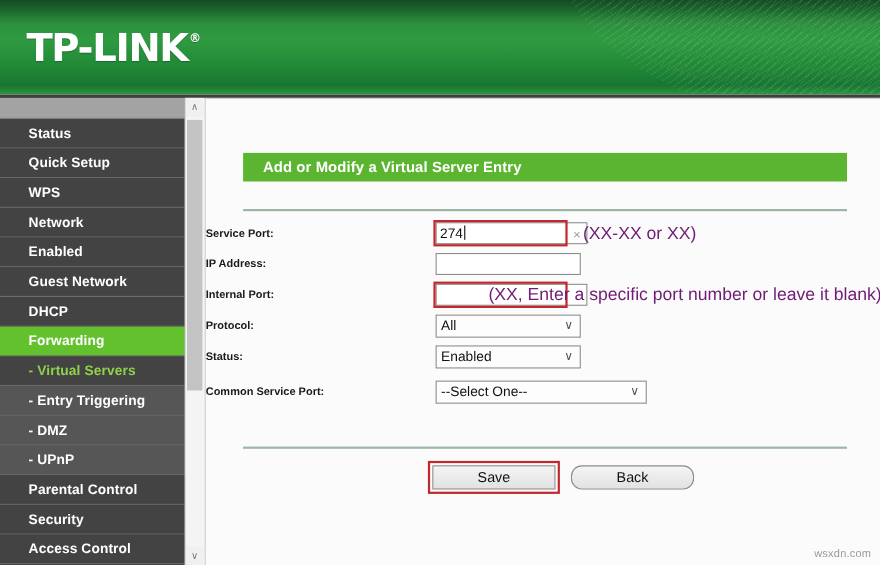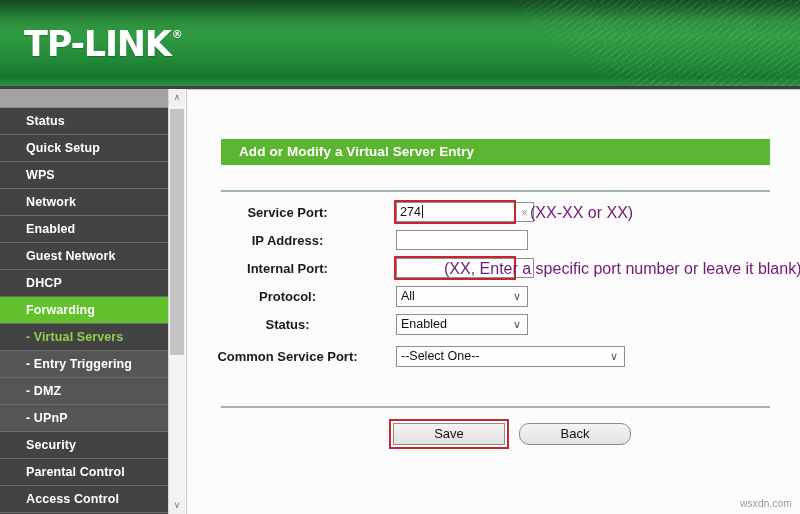--- a/index.html
+++ b/index.html
@@ -200,22 +200,22 @@
     width: 614px;
   }
   .frow {
     position: relative;
     height: 28px;
   }
   .flabel {
     position: absolute;
     left: 0;
     width: 201px;
-    text-align: center;
-    font-size: 13px;
+    text-align: left;
+    font-size: 10px;
     font-weight: bold;
     color: #1a1a1a;
     line-height: 22px;
     white-space: nowrap;
   }
   .fctrl {
     position: absolute;
     left: 209px;
     top: 0;
   }
@@ -271,21 +271,21 @@
     height: 21px;
     border: 1px solid #8e8e8e;
     background: #fdfdfd;
     box-sizing: border-box;
     font-size: 12.5px;
     color: #111;
     line-height: 19px;
     padding-left: 4px;
     position: relative;
   }
-  .selbox.big { width: 229px; }
+  .selbox.big { width: 192px; }
   .selbox .chev {
     position: absolute;
     right: 6px;
     top: 0;
     font-size: 11px;
     color: #555;
     line-height: 19px;
   }
 
   .common-row {
@@ -353,22 +353,22 @@
       <div class="nav-item">WPS</div>
       <div class="nav-item">Network</div>
       <div class="nav-item">Enabled</div>
       <div class="nav-item">Guest Network</div>
       <div class="nav-item">DHCP</div>
       <div class="nav-item active">Forwarding</div>
       <div class="nav-item subactive sub">- Virtual Servers</div>
       <div class="nav-item sub alt">- Entry Triggering</div>
       <div class="nav-item sub alt">- DMZ</div>
       <div class="nav-item sub alt">- UPnP</div>
+      <div class="nav-item">Parental Control</div>
       <div class="nav-item">Security</div>
-      <div class="nav-item">Parental Control</div>
       <div class="nav-item">Access Control</div>
       <div class="nav-item">Advanced Routing</div>
     </div>
 </div>
 
 <div class="scrollbar">
   <div class="sb-track"></div>
   <div class="sb-thumb"></div>
   <div class="sb-arrow up">∧</div>
   <div class="sb-arrow down">∨</div>

